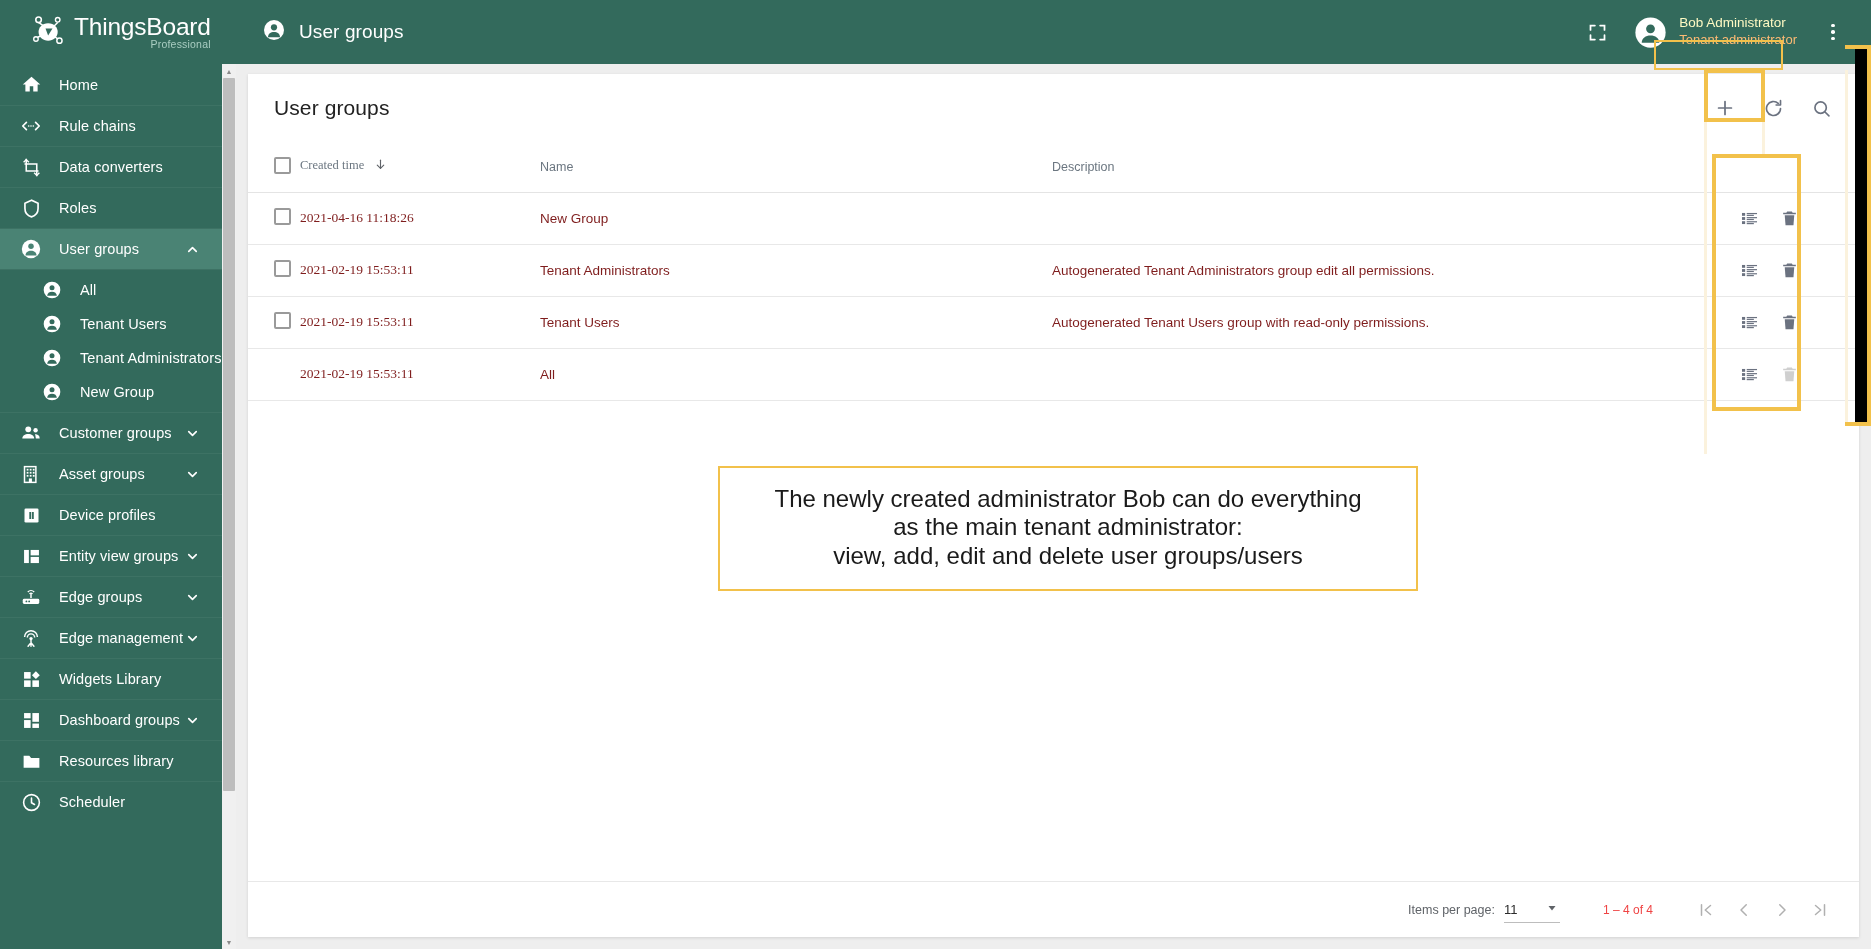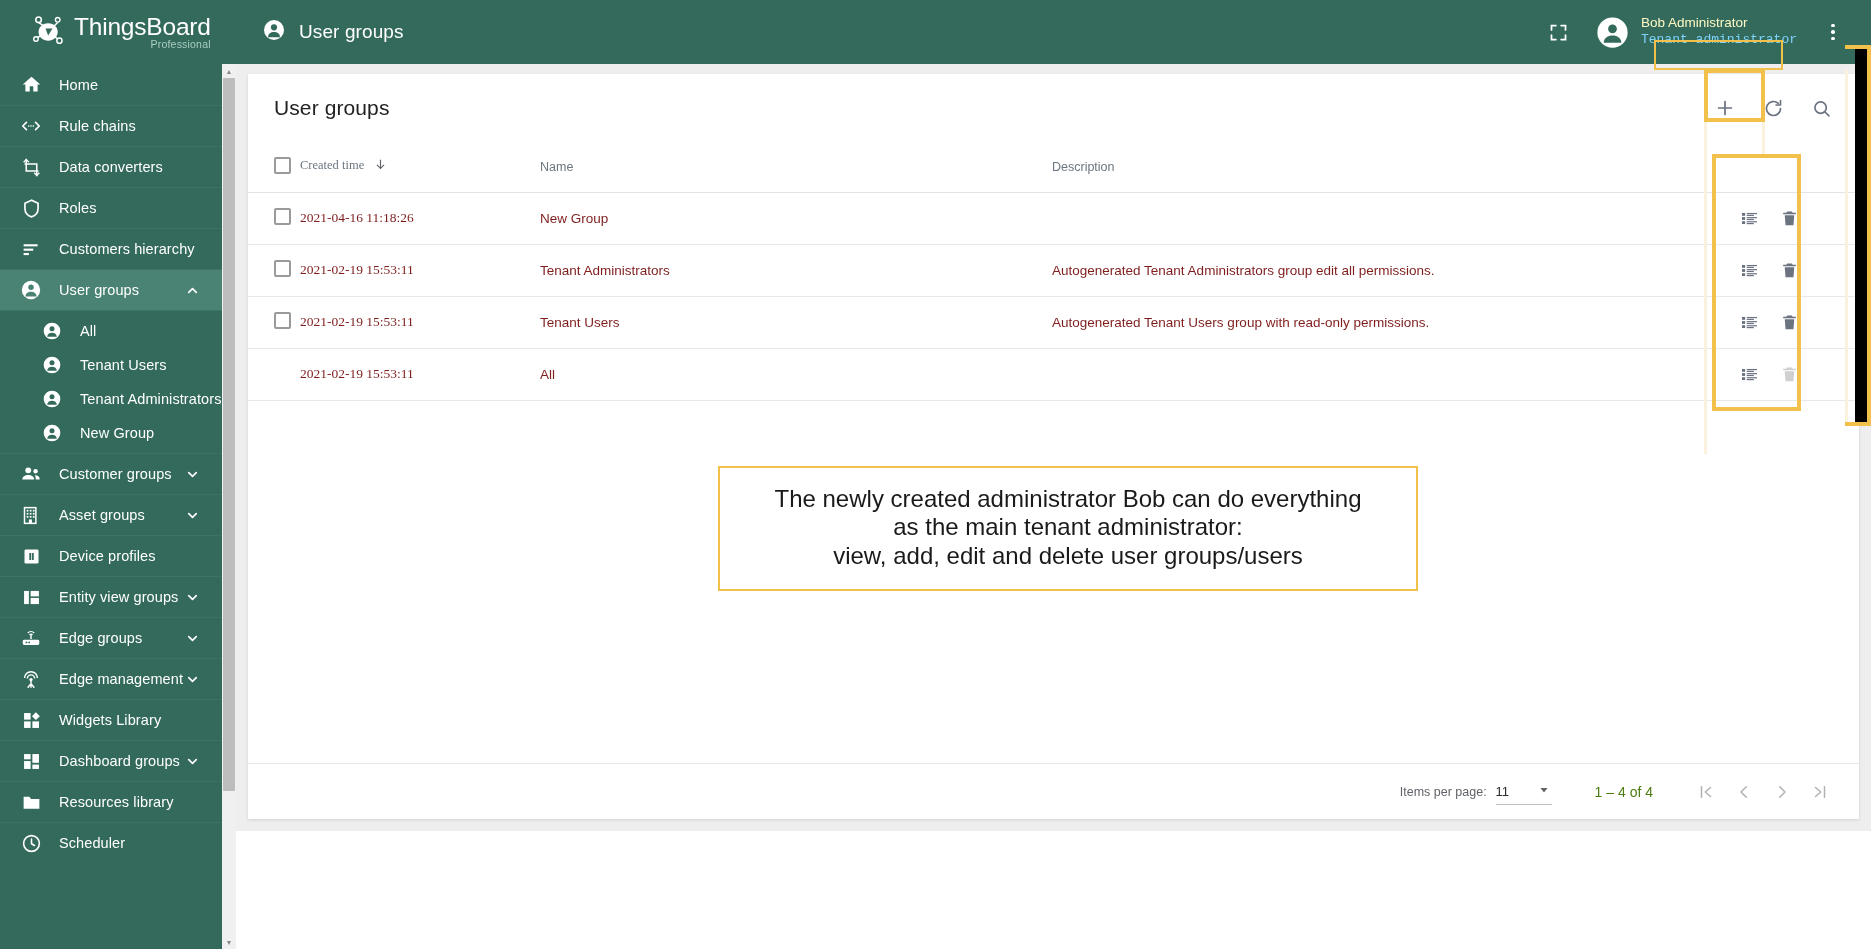--- a/index.html
+++ b/index.html
@@ -4,21 +4,21 @@
 <style>
   * { box-sizing: border-box; margin: 0; padding: 0; }
   html, body {
     width: 1871px; height: 949px;
     font-family: "Liberation Sans", sans-serif;
     background: #ffffff;
     overflow: hidden;
   }
   #app {
     position: relative;
-    width: 1871px; height: 831px;
+    width: 1871px; height: 949px;
     display: flex;
     background: #eeeeee;
   }
 
   
   .sidebar {
     width: 236px;
     min-width: 236px;
     height: 949px;
     background: #336a5c;
@@ -150,21 +150,21 @@
     display: flex; align-items: center;
     margin-left: 20px; margin-right: 6px;
     cursor: pointer;
   }
   .user-avatar {
     width: 33px; height: 33px;
     display: flex; align-items: center; justify-content: center;
   }
   .user-text { margin-left: 12px; line-height: 1.25; }
   .user-name { font-size: 13.5px; color: #fef9c3; }
-  .user-role { font-size: 13px; color: #7dd3fc; font-family: Liberation Mono, monospace; }
+  .user-role { font-size: 13px; color: #fdba74; }
   .kebab {
     width: 32px; height: 34px;
     display: flex; flex-direction: column;
     align-items: center; justify-content: center;
     gap: 3px;
     margin-left: 14px;
     cursor: pointer;
   }
   .kebab i { width: 3.5px; height: 3.5px; background: #fff; border-radius: 50%; display: block; }
 
@@ -271,21 +271,21 @@
   .pg-select {
     display: flex; align-items: center;
     border-bottom: 1px solid #bdbdbd;
     min-width: 56px;
     height: 26px;
     cursor: pointer;
     justify-content: space-between;
     padding-right: 2px;
   }
   .pg-select .val { font-size: 13px; color: #2b2b2b; }
-  .pg-range { margin: 0 34px 0 43px; font-size: 14px; color: #4d7c0f; }
+  .pg-range { margin: 0 34px 0 43px; font-size: 12px; color: #ef4444; }
   .pg-btn {
     width: 38px; height: 38px;
     display: flex; align-items: center; justify-content: center;
     color: #b0b0b0; cursor: pointer;
   }
 
   
   .hl {
     position: absolute;
     border: 4px solid #f2c14b;
@@ -398,30 +398,20 @@
 
       <div class="nav-item">
         <span class="ico">
           <svg width="21" height="21" viewBox="0 0 24 24" fill="none" stroke="#fff" stroke-width="1.9">
               <path d="M12 2.5 4.5 6v6c0 5 3.2 8.4 7.5 9.6 4.3-1.2 7.5-4.6 7.5-9.6V6z"></path>
             </svg>
         </span>
         <span class="label">Roles</span>
       </div>
 
-      <div class="nav-item">
-        <span class="ico">
-          <svg width="21" height="21" viewBox="0 0 24 24" fill="#fff">
-              <rect x="3" y="6" width="16" height="2.4"></rect>
-              <rect x="3" y="11" width="11" height="2.4"></rect>
-              <rect x="3" y="16" width="6" height="2.4"></rect>
-            </svg>
-        </span>
-        <span class="label">Customers hierarchy</span>
-      </div>
 
       <div class="nav-item active">
         <span class="ico">
           <svg width="22" height="22" viewBox="0 0 24 24" fill="#fff">
               <circle cx="12" cy="12" r="10"></circle>
               <circle cx="12" cy="9" r="3" fill="#4a8374"></circle>
               <path d="M6 19c0-3.2 2.7-5 6-5s6 1.8 6 5z" fill="#4a8374"></path>
             </svg>
         </span>
         <span class="label">User groups</span>

